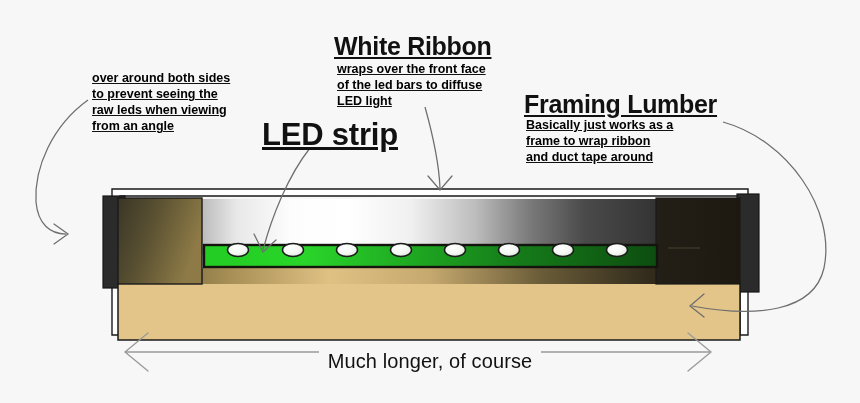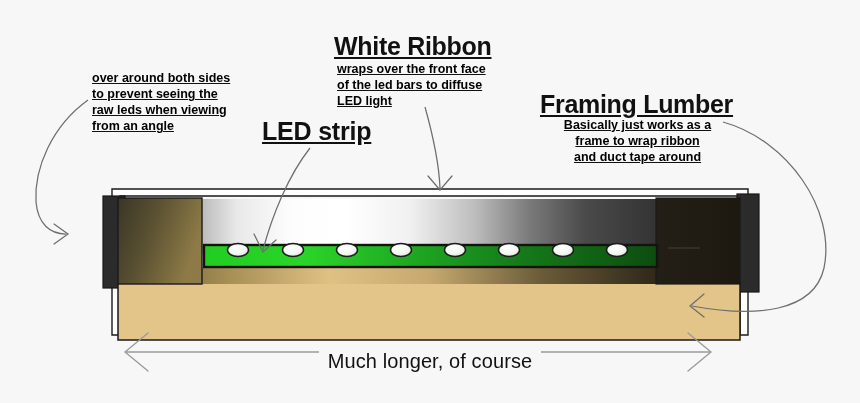--- a/index.html
+++ b/index.html
@@ -43,25 +43,25 @@
     font-size: 12.5px;
     font-weight: bold;
     line-height: 1.28;
     color: #000000;
     white-space: pre-line;
   }
   #lbl-duct { left: 74px; top: 68px; }
   #lbl-duct .anno-sub { margin-left: 18px; margin-top: 2px; }
   #lbl-ribbon { left: 334px; top: 33px; }
   #lbl-ribbon .anno-sub { margin-left: 3px; margin-top: 2px; }
-  #lbl-lumber { left: 540px; top: 91px; }
-  #lbl-lumber .anno-sub { margin-left: 2px; margin-top: 0px; text-align: center; }
+  #lbl-lumber { left: 524px; top: 91px; }
+  #lbl-lumber .anno-sub { margin-left: 2px; margin-top: 0px; }
   #lbl-led {
     left: 262px; top: 117px;
-    font-size: 25px;
+    font-size: 31px;
     font-weight: bold;
     letter-spacing: -0.2px;
     white-space: nowrap;
   }
   #lbl-span {
     position: absolute;
     left: 0;
     top: 350px;
     width: 860px;
     text-align: center;

